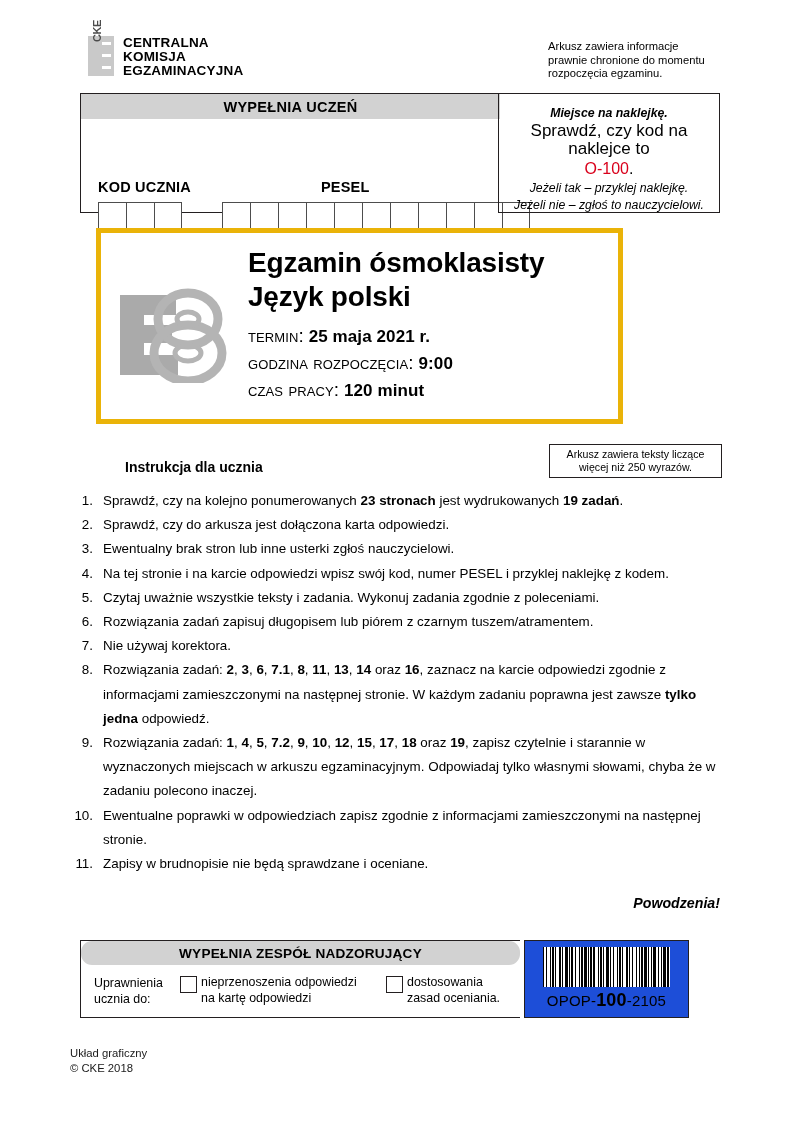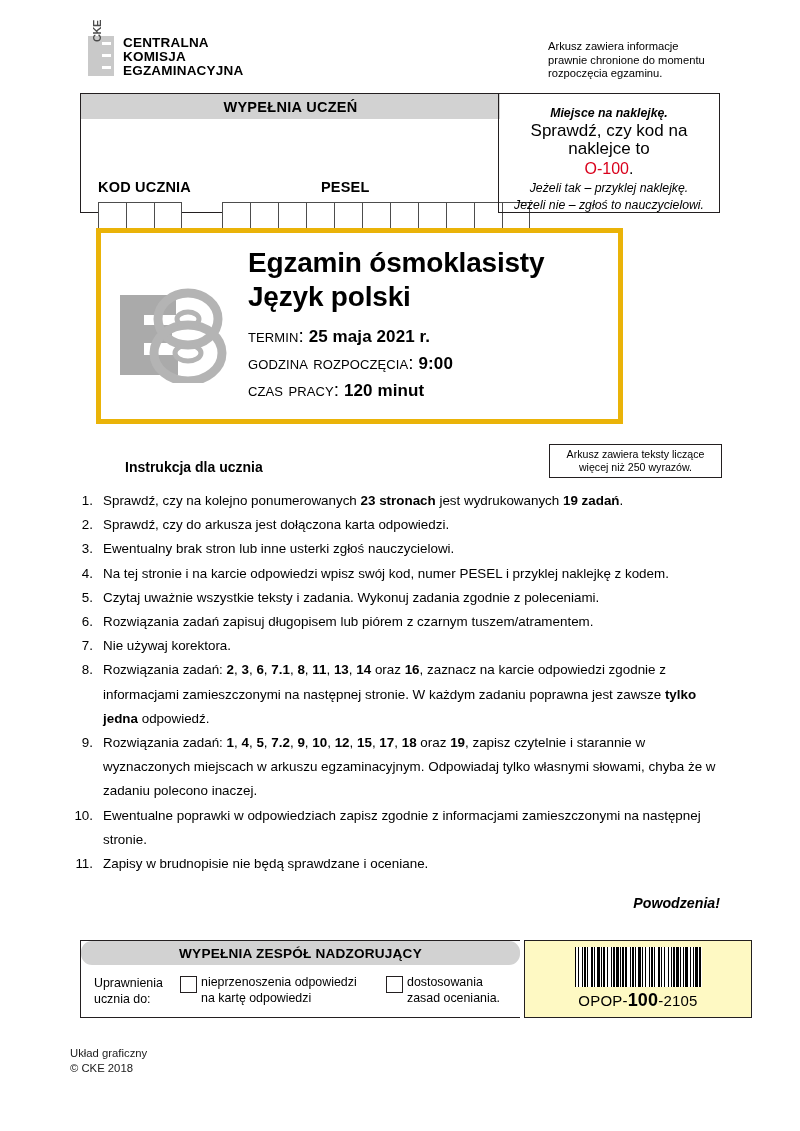--- a/index.html
+++ b/index.html
@@ -153,22 +153,22 @@
   .chk-group.g1 { left: 99px; top: 10px; }
   .chk-group.g2 { left: 305px; top: 10px; }
   .chk {
     width: 17px; height: 17px; border: 1px solid #231f20;
     background: #fff; margin-right: 4px; flex: none; margin-top: 1px;
   }
   .chk-lbl { font-size: 12.4px; line-height: 15.5px; }
 
   
   .barcode-box {
-    position: absolute; left: 524px; top: 940px; width: 228px; height: 78px;
-    border: 1px solid #231f20; background: #fef9c3;
+    position: absolute; left: 524px; top: 940px; width: 165px; height: 78px;
+    border: 1px solid #231f20; background: #1d4ed8;
     display: flex; flex-direction: column; align-items: center; justify-content: center; text-align: right;
   }
   .bars { height: 40px; display: flex; align-items: stretch; margin-bottom: 3px; }
   .bars span { display: block; background: #000; height: 100%; }
   .bc-text { font-size: 15px; letter-spacing: 0.2px; }
   .bc-text b { font-size: 18px; font-weight: bold; }
 
   
   .footer {
     position: absolute; left: 70px; top: 1046px;

